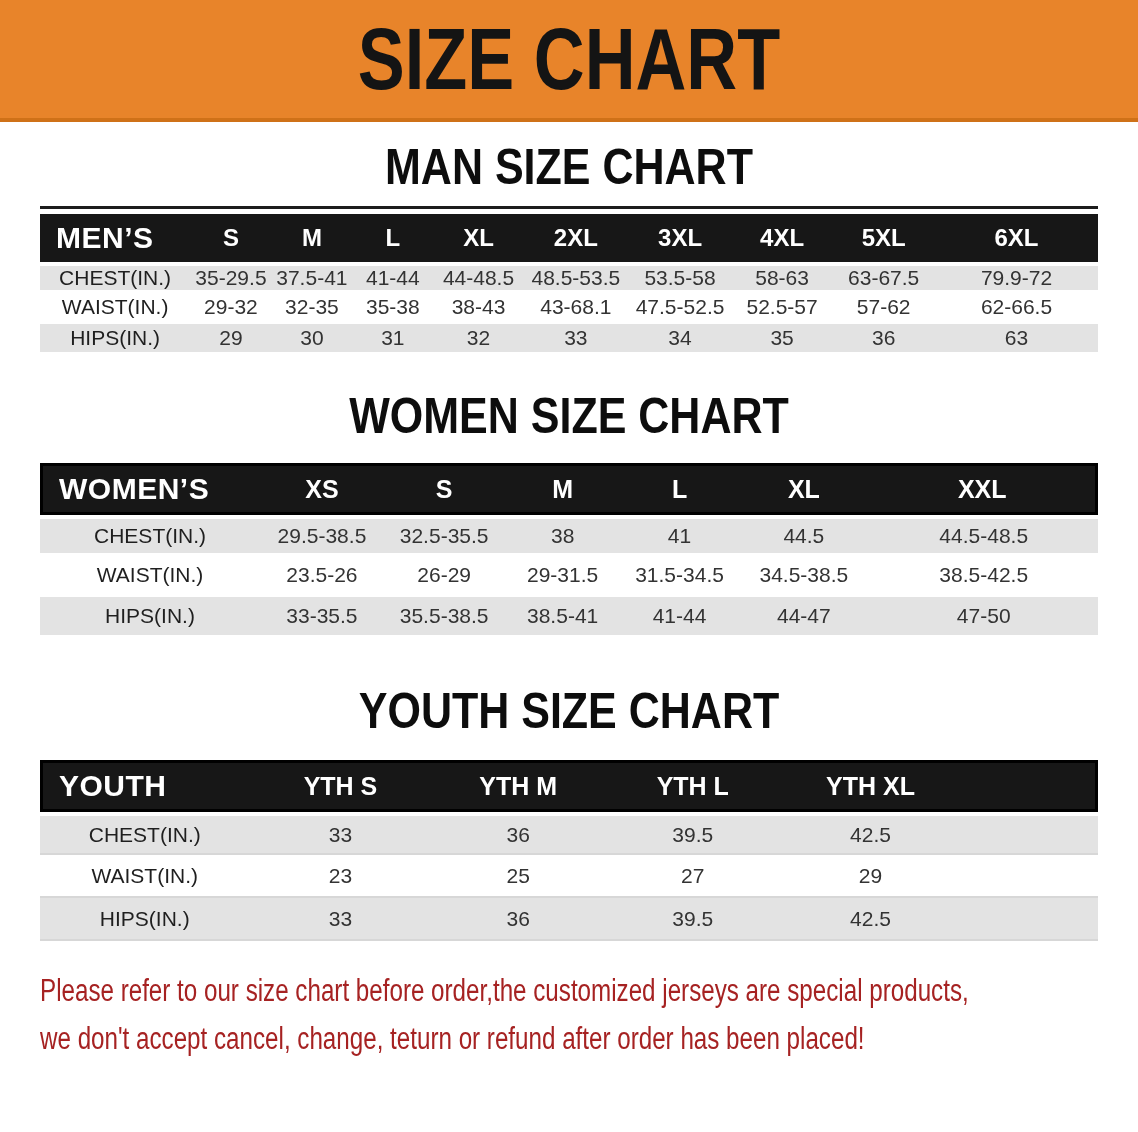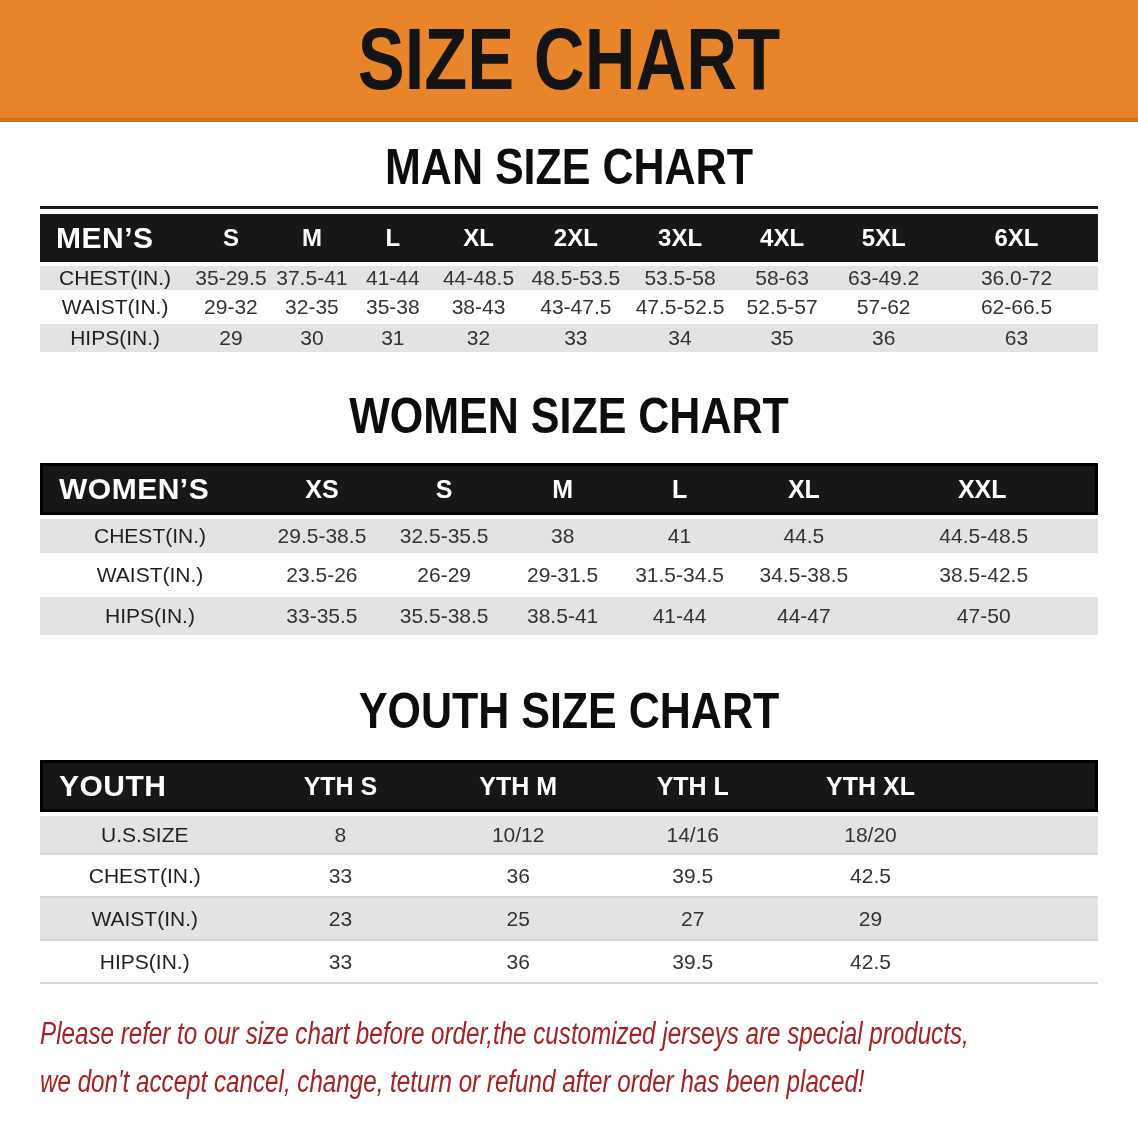--- a/index.html
+++ b/index.html
@@ -68,21 +68,21 @@
     text-align: center; font-size: 21px; color: #333333;
     padding: 0; border-bottom: 3px solid #ffffff;
   }
   .men   td { height: 31px; }
   .boxed td { height: 41px; }
   .youth td { height: 43px; border-bottom: 2px solid #d7d7d7; }
   tbody tr:first-child td { border-top: 4px solid #ffffff; }
   tbody tr:nth-child(odd) td { background: var(--stripe); }
   td.rowlabel { color: #1f1f1f; }
   
-  .disclaimer { margin: 26px 0 15px 40px; color: var(--red); font-style: italic; }
+  .disclaimer { margin: 26px 0 15px 40px; color: var(--red); }
   .disclaimer .line {
     font-size: 31px; line-height: 1.55;
     white-space: nowrap;
     transform: scaleX(0.78); transform-origin: left center;
   }
 </style>
 </head>
 <body>
 
 <header class="banner">
@@ -122,30 +122,30 @@
       <tbody>
         <tr>
           <td class="rowlabel">CHEST(IN.)</td>
           <td>35-29.5</td>
           <td>37.5-41</td>
           <td>41-44</td>
           <td>44-48.5</td>
           <td>48.5-53.5</td>
           <td>53.5-58</td>
           <td>58-63</td>
-          <td>63-49.2</td>
-          <td>36.0-72</td>
+          <td>63-67.5</td>
+          <td>79.9-72</td>
         </tr>
         <tr>
           <td class="rowlabel">WAIST(IN.)</td>
           <td>29-32</td>
           <td>32-35</td>
           <td>35-38</td>
           <td>38-43</td>
-          <td>43-47.5</td>
+          <td>43-68.1</td>
           <td>47.5-52.5</td>
           <td>52.5-57</td>
           <td>57-62</td>
           <td>62-66.5</td>
         </tr>
         <tr>
           <td class="rowlabel">HIPS(IN.)</td>
           <td>29</td>
           <td>30</td>
           <td>31</td>
@@ -231,28 +231,20 @@
           <th class="corner">YOUTH</th>
           <th>YTH S</th>
           <th>YTH M</th>
           <th>YTH L</th>
           <th>YTH XL</th>
           <th></th>
         </tr>
       </thead>
       <tbody>
         <tr>
-          <td class="rowlabel">U.S.SIZE</td>
-          <td>8</td>
-          <td>10/12</td>
-          <td>14/16</td>
-          <td>18/20</td>
-          <td></td>
-        </tr>
-        <tr>
           <td class="rowlabel">CHEST(IN.)</td>
           <td>33</td>
           <td>36</td>
           <td>39.5</td>
           <td>42.5</td>
           <td></td>
         </tr>
         <tr>
           <td class="rowlabel">WAIST(IN.)</td>
           <td>23</td>

